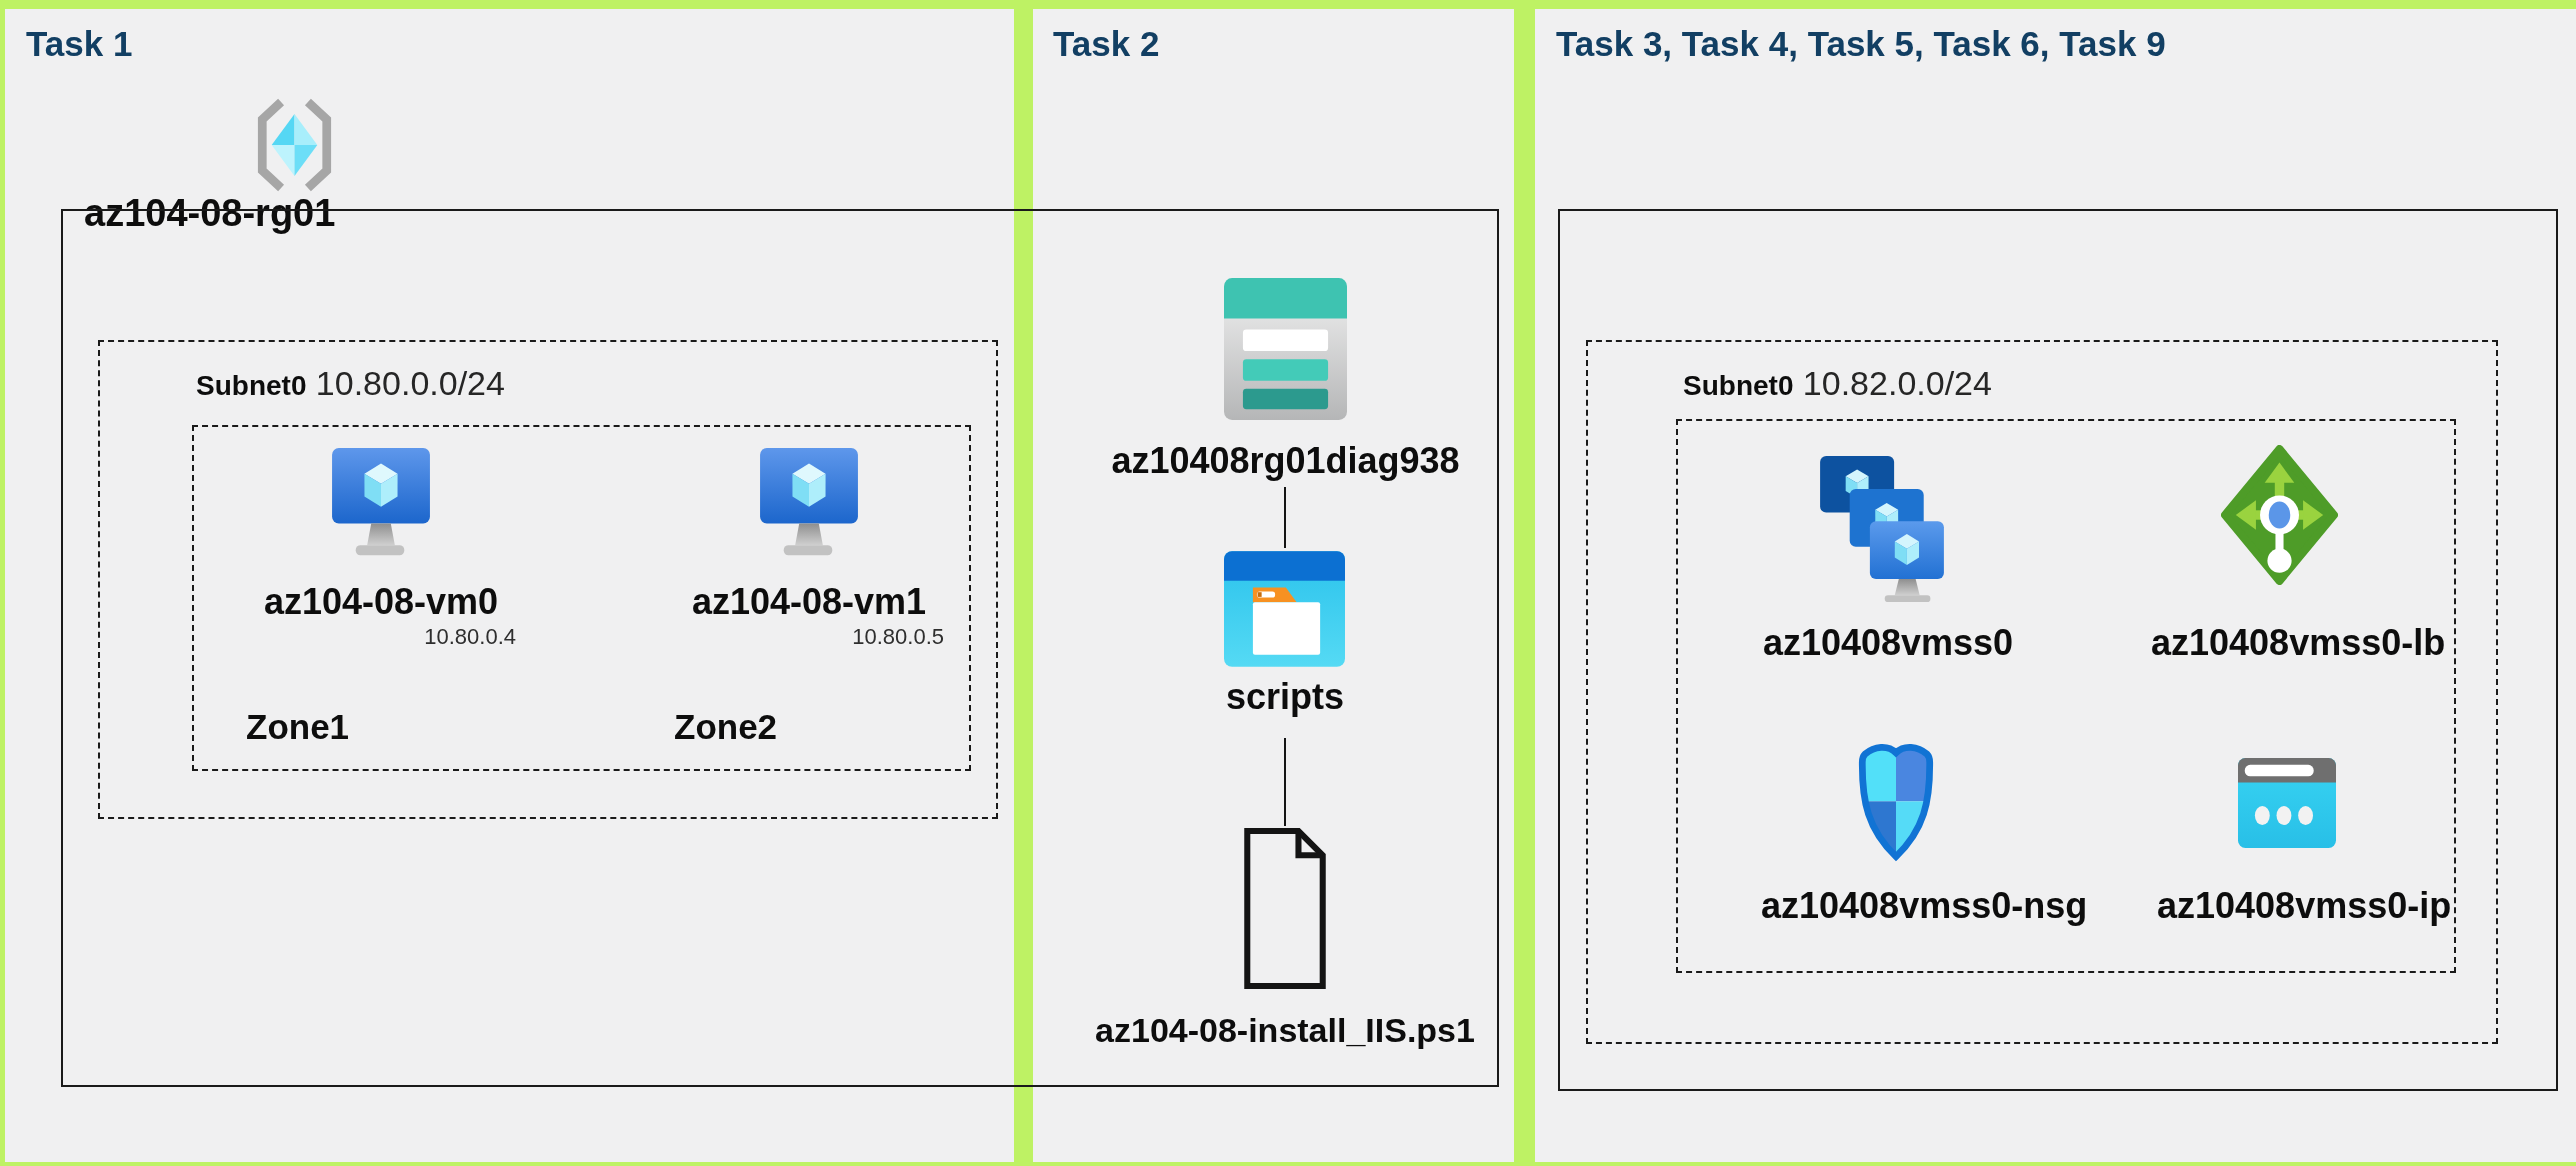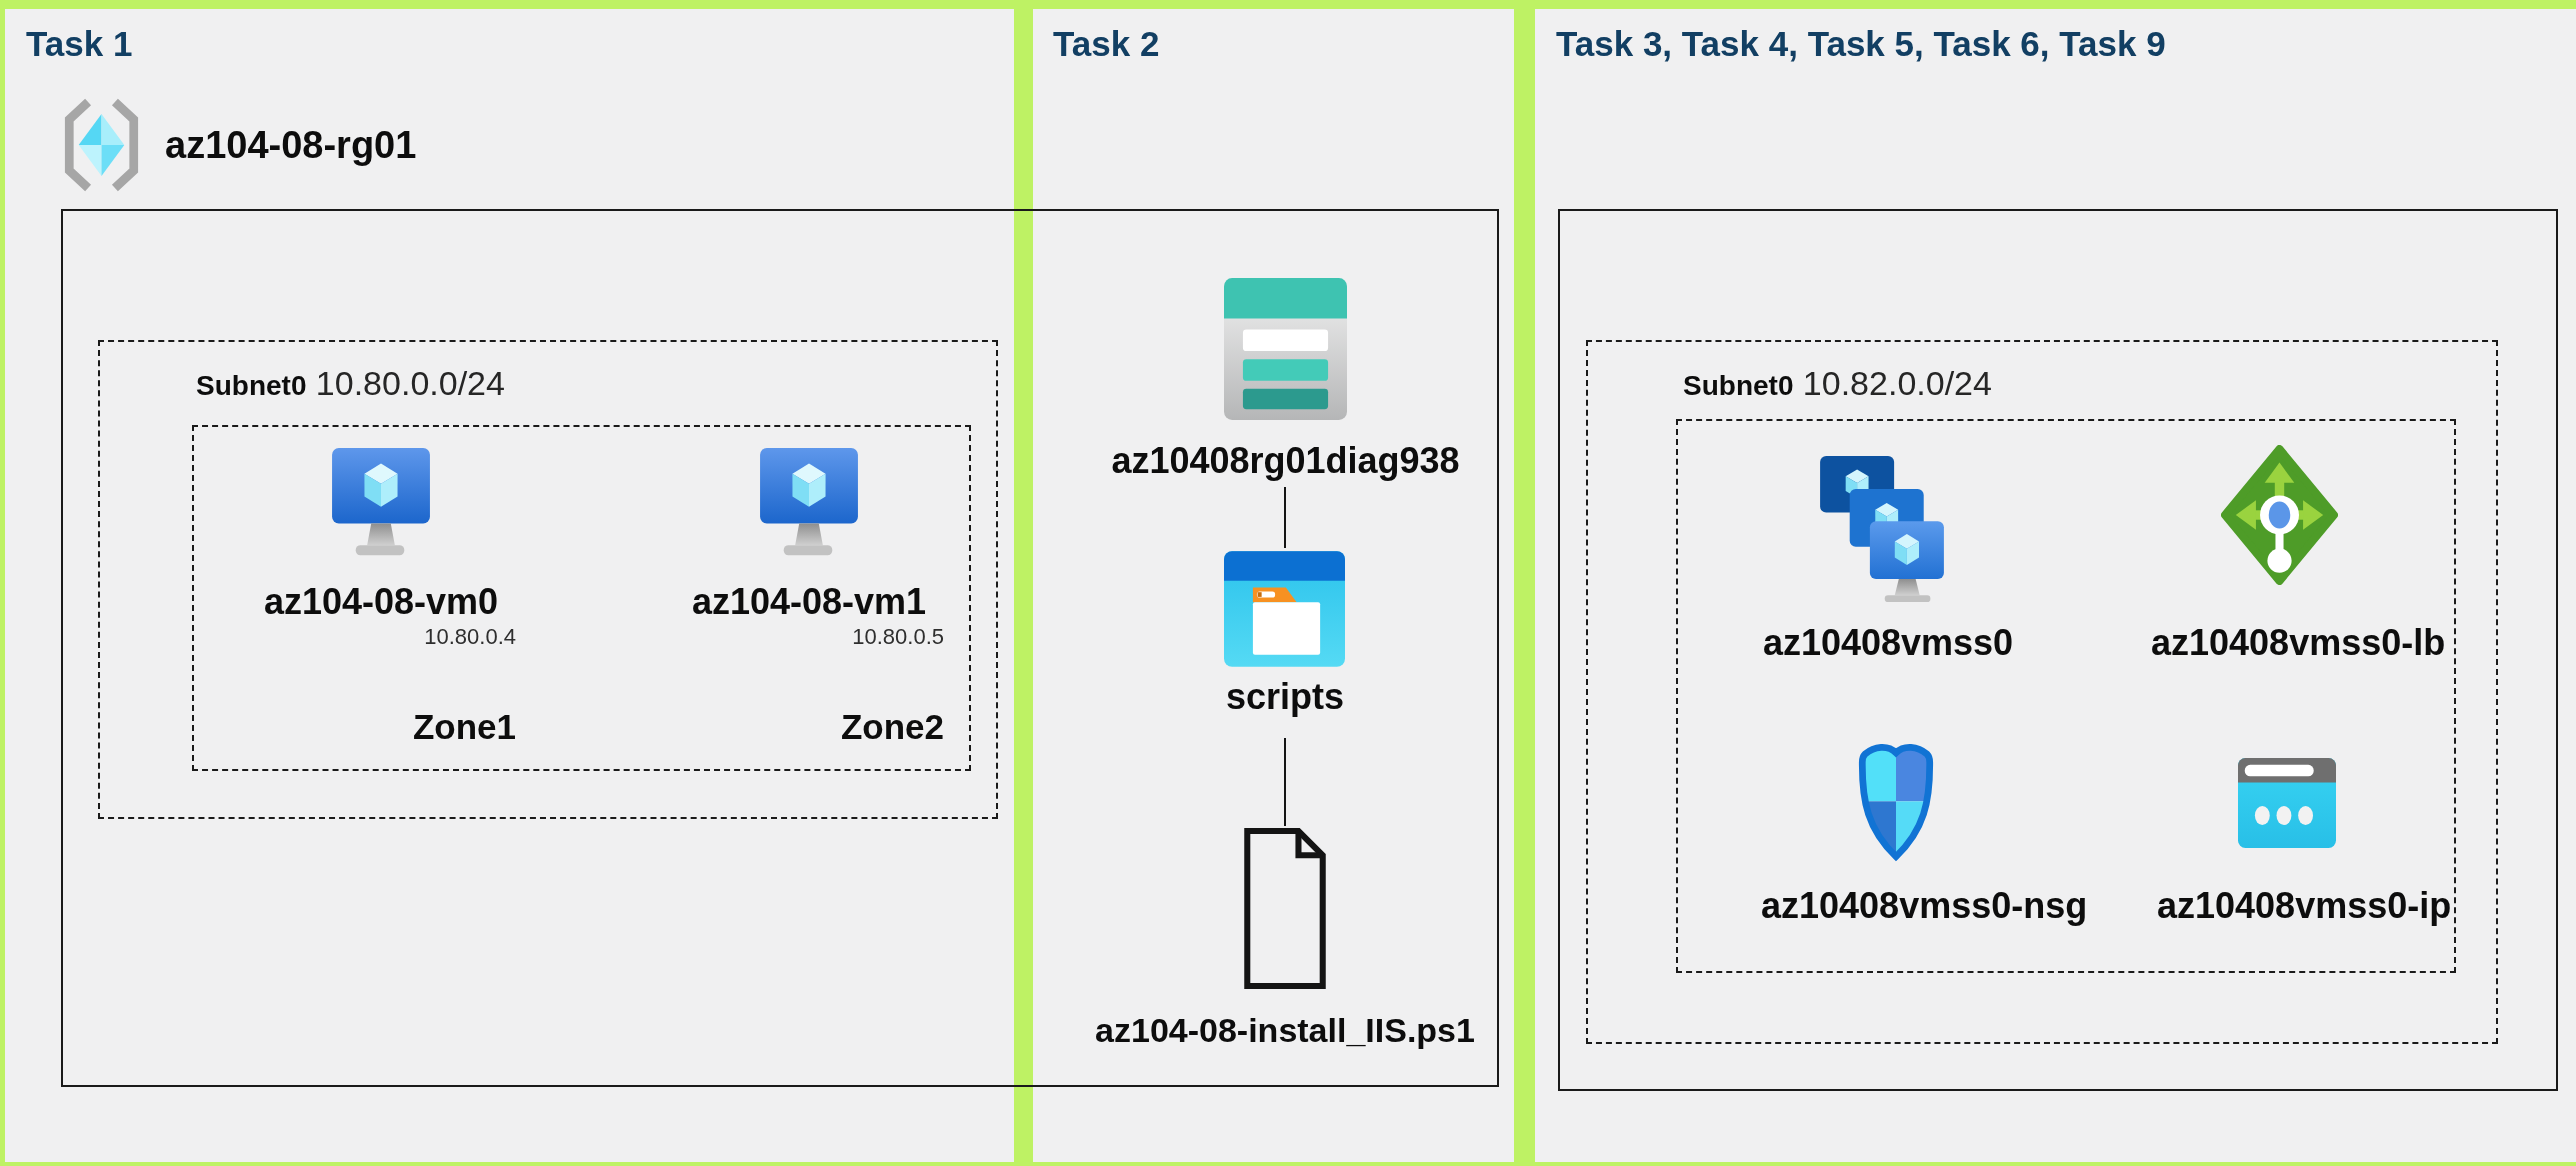--- a/index.html
+++ b/index.html
@@ -1,32 +1,32 @@
 <!DOCTYPE html>
 <html style="font-size:10.8px"><head>
 <meta charset="utf-8">
 <style>
   html,body{margin:0;padding:0;background:#ffffff;}
   #stage{position:relative;width:2576px;height:1166px;background:#bef264;overflow:hidden;
          font-family:"Liberation Sans", sans-serif;}
   .panel{position:absolute;background:#f0f0f1;}
   .abs{position:absolute;}
   .heading{position:absolute;font-size:35px;font-weight:700;color:#123F63;white-space:nowrap;}
-  .hdr-row{position:absolute;display:flex;align-items:center;white-space:nowrap;}
+  .hdr-row{position:absolute;display:flex;align-items:flex-end;white-space:nowrap;flex-direction:column;}
   .rg-label{font-size:38px;font-weight:700;color:#0d0d0d;margin-left:23px;}
   .net-name{font-size:36px;font-weight:700;color:#0d0d0d;margin-left:20px;}
   .net-cidr{font-size:36px;font-weight:400;color:#262626;margin-left:10.8px;}
   .subnet-label{position:absolute;white-space:nowrap;}
   .subnet-name{font-size:28px;font-weight:700;color:#0d0d0d;}
   .subnet-cidr{font-size:34px;font-weight:400;color:#262626;margin-left:9.4px;}
   .box-solid{position:absolute;border:2px solid #1a1a1a;}
   .box-dashed{position:absolute;border:2px dashed #1a1a1a;}
   .res-label{position:absolute;font-size:36px;font-weight:700;color:#0d0d0d;text-align:center;white-space:nowrap;}
   .small-label{position:absolute;font-size:22px;font-weight:400;color:#2e2e2e;text-align:right;white-space:nowrap;}
-  .zone-label{position:absolute;font-size:35px;font-weight:700;color:#0d0d0d;text-align:right;white-space:nowrap;}
+  .zone-label{position:absolute;font-size:35px;font-weight:700;color:#0d0d0d;text-align:left;white-space:nowrap;}
   .connector{position:absolute;width:2px;background:#141414;}
   svg{display:block;}
 </style>
 </head>
 <body>
 
 <div id="stage">
 
   <div class="panel" style="left:5.4px;top:9.4px;width:1009px;height:1153px;"></div>
   <div class="panel" style="left:1033px;top:9.4px;width:481px;height:1153px;"></div>

